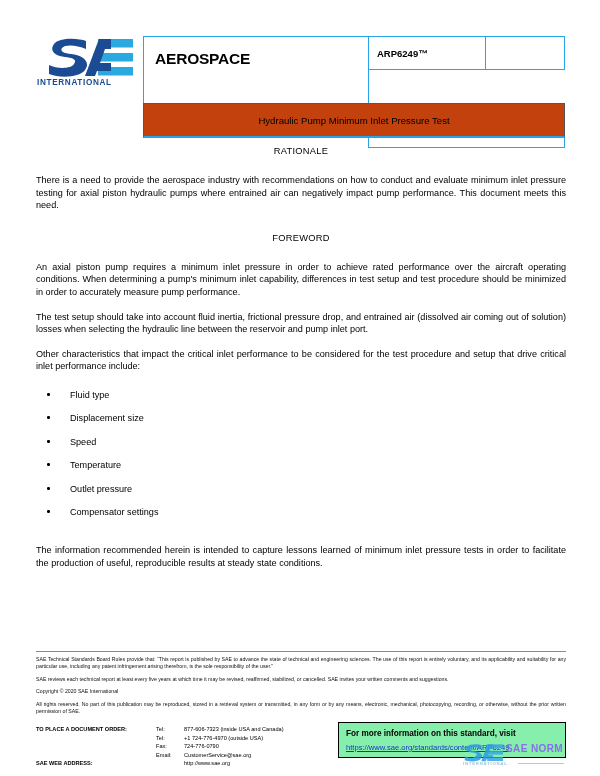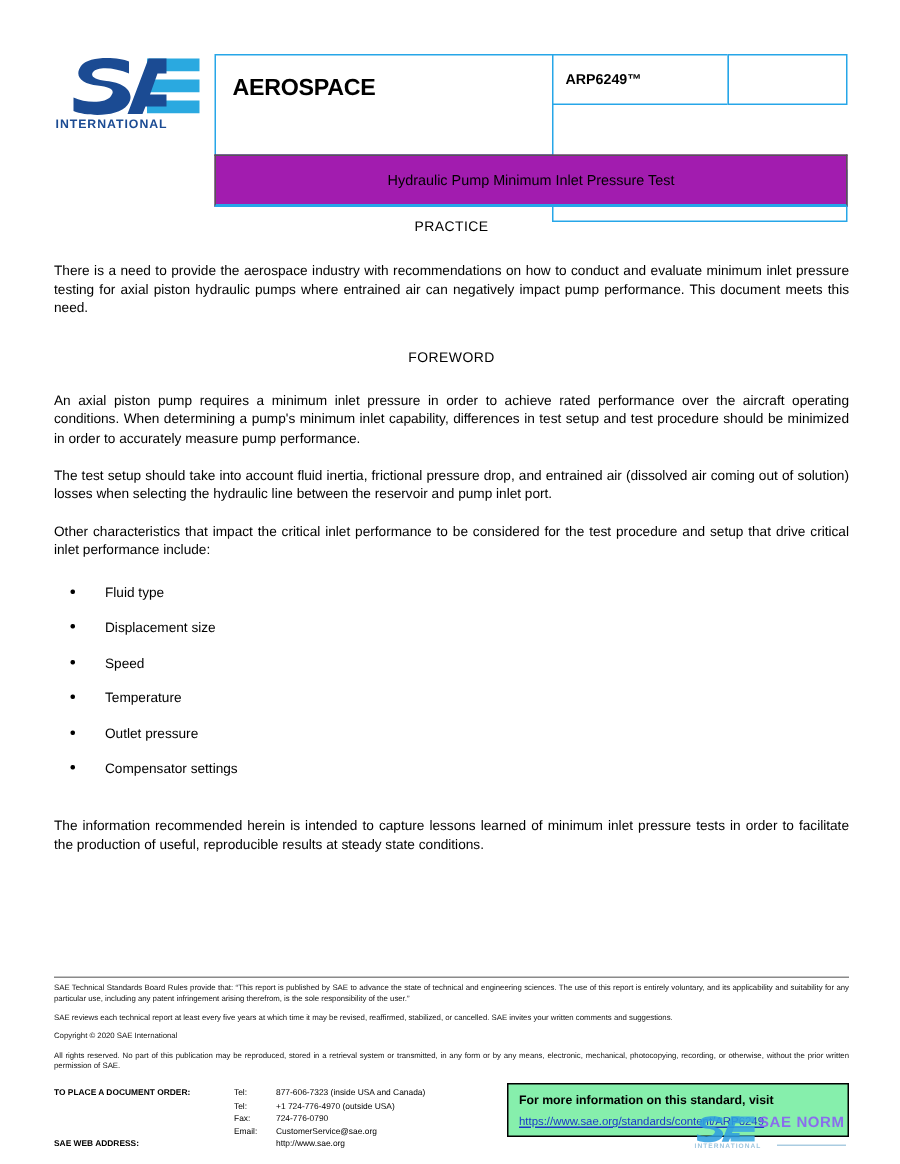--- a/index.html
+++ b/index.html
@@ -107,21 +107,21 @@
 
   .row2 {
     position: absolute;
     left: 0;
     top: 67px;
     width: 422px;
     height: 35px;
     box-sizing: border-box;
     border: 1.4px solid #555555;
     border-bottom: 2.4px solid #26a6e8;
-    background: #a21caf;
+    background: #c2410c;
   }
   .row2-txt {
     position: absolute;
     left: 0; right: 0;
     top: 11px;
     text-align: center;
     font-size: 9.6px;
   }
 
   
@@ -334,21 +334,21 @@
 
       <div class="row2">
         <div class="row2-txt">Hydraulic Pump Minimum Inlet Pressure Test</div>
       </div>
 
     </div>
   </div>
 
   <div class="body-area">
 
-    <div class="ctr-head">PRACTICE</div>
+    <div class="ctr-head">RATIONALE</div>
     <div class="sp-18"></div>
     <p class="para">There is a need to provide the aerospace industry with recommendations on how to conduct and evaluate minimum inlet pressure testing for axial piston hydraulic pumps where entrained air can negatively impact pump performance. This document meets this need.</p>
 
     <div class="sp-21"></div>
     <div class="ctr-head">FOREWORD</div>
     <div class="sp-18"></div>
 
     <p class="para">An axial piston pump requires a minimum inlet pressure in order to achieve rated performance over the aircraft operating conditions. When determining a pump's minimum inlet capability, differences in test setup and test procedure should be minimized in order to accurately measure pump performance.</p>
     <div class="sp-12"></div>
     <p class="para">The test setup should take into account fluid inertia, frictional pressure drop, and entrained air (dissolved air coming out of solution) losses when selecting the hydraulic line between the reservoir and pump inlet port.</p>

